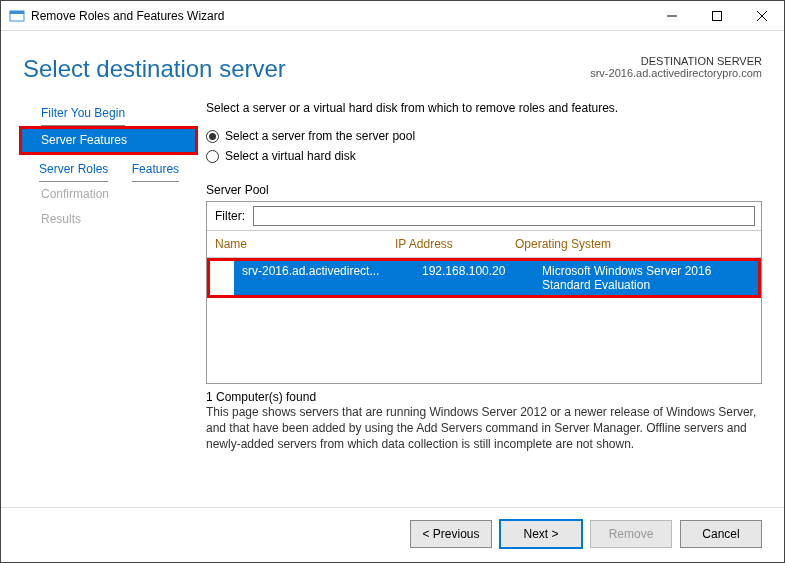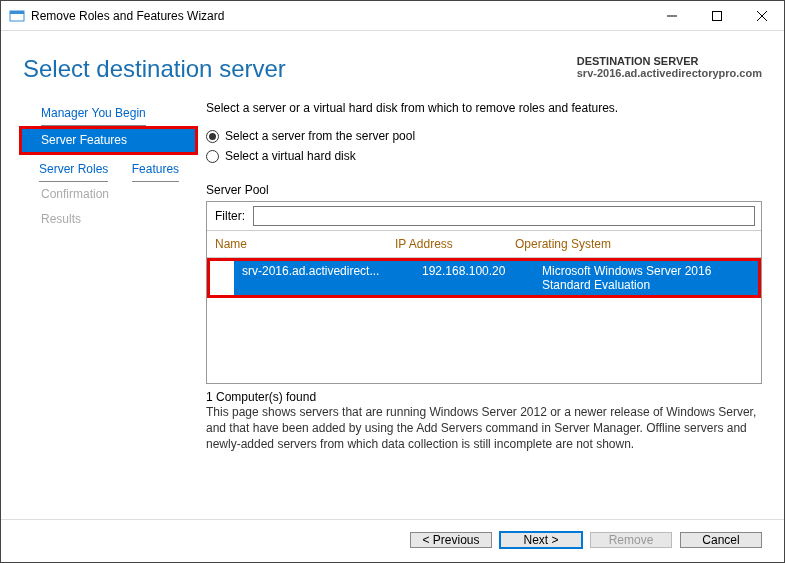--- a/index.html
+++ b/index.html
@@ -6,21 +6,21 @@
     body { font-family: 'Segoe UI', Tahoma, sans-serif; font-size: 12px; background: #fff; width: 785px; height: 563px; border: 1px solid #444; position: relative; }
     .titlebar { height: 30px; display: flex; align-items: center; justify-content: space-between; border-bottom: 1px solid #ddd; padding-left: 8px; }
     .titlebar-left { display: flex; align-items: center; gap: 6px; }
     .titlebar-icon { width: 16px; height: 16px; display: flex; align-items: center; justify-content: center; }
     .titlebar-title { font-size: 12px; color: #000; }
     .titlebar-controls { display: flex; }
     .titlebar-btn { width: 45px; height: 29px; display: flex; align-items: center; justify-content: center; font-size: 14px; }
     .content { display: flex; flex-direction: column; height: calc(100% - 30px); }
     .header-row { display: flex; justify-content: space-between; padding: 24px 22px 18px 22px; align-items: flex-start; }
     .page-title { font-size: 24px; font-weight: 300; color: #1a6fb0; }
-    .dest-box { text-align: left; font-size: 11px; color: #555; font-weight: bold; }
+    .dest-box { text-align: right; font-size: 11px; color: #555; }
     .dest-label { font-size: 11px; color: #333; }
     .main { display: flex; flex: 1; }
     .sidebar { width: 195px; padding-left: 20px; }
     .sidebar-item { padding: 5px 10px 5px 20px; font-size: 12px; color: #333; cursor: default; border-bottom: 1px solid transparent; }
     .sidebar-item.active { background: #0078d7; color: #fff; }
     .sidebar-item.link { color: #0066cc; cursor: pointer; border-bottom: 1px solid #888; display:inline-block; margin-left:20px; padding-left:0; padding-right:0;}
     .sidebar-item.disabled { color: #aaa; }
     .highlight-box { outline: 3px solid #e60000; outline-offset: -1px; }
     .highlight-row-box { border: 3px solid #e60000; }
     .right { flex: 1; padding: 0 22px 0 10px; display: flex; flex-direction: column; }
@@ -36,21 +36,21 @@
     .col-headers { display: flex; padding: 6px 8px; font-size: 12px; color: #a16207; border-bottom: 1px solid #ccc; }
     .col-name { width: 180px; }
     .col-ip { width: 120px; }
     .col-os { flex: 1; }
     .data-area { height: 125px; overflow: auto; }
     .data-row { display: flex; padding: 3px 8px; font-size: 12px; margin-left: 24px; }
     .data-row.selected { background: #0078d7; color: #fff; }
     .count-label { font-size: 12px; margin-top: 6px; }
     .note { font-size: 12px; color: #333; line-height: 1.35; }
     .footer { display: flex; justify-content: flex-end; gap: 8px; padding: 12px 22px 14px 0; border-top: 1px solid #ddd; }
-    .btn { width: 82px; height: 16px; border: 1px solid #888; background: #e7e7e7; font-size: 12px; display:flex; align-items:center; justify-content:center; cursor: default;}
+    .btn { width: 82px; height: 28px; border: 1px solid #888; background: #e7e7e7; font-size: 12px; display:flex; align-items:center; justify-content:center; cursor: default;}
     .btn.primary { outline: 2px solid #0078d7; outline-offset: -1px; }
     .btn.disabled { color: #999; border-color: #bbb; }
   </style>
 </head>
 <body>
 
 <div class="titlebar">
   <div class="titlebar-left">
     <span class="titlebar-icon">
       <svg width="16" height="16" viewBox="0 0 16 16">
@@ -84,21 +84,21 @@
   <div class="header-row">
     <div class="page-title">Select destination server</div>
     <div class="dest-box">
       <div class="dest-label">DESTINATION SERVER</div>
       <div>srv-2016.ad.activedirectorypro.com</div>
     </div>
   </div>
 
   <div class="main">
     <div class="sidebar">
-      <div class="sidebar-item link">Manager You Begin</div>
+      <div class="sidebar-item link">Filter You Begin</div>
       <div class="highlight-box" style="margin-top:2px;">
         <div class="sidebar-item active">Server Features</div>
       </div>
       <div class="sidebar-item link" style="margin-top:4px;margin-left:18px;">Server Roles</div>
       <div class="sidebar-item link" style="margin-top:4px;">Features</div>
       <div class="sidebar-item disabled">Confirmation</div>
       <div class="sidebar-item disabled">Results</div>
     </div>
 
     <div class="right">

